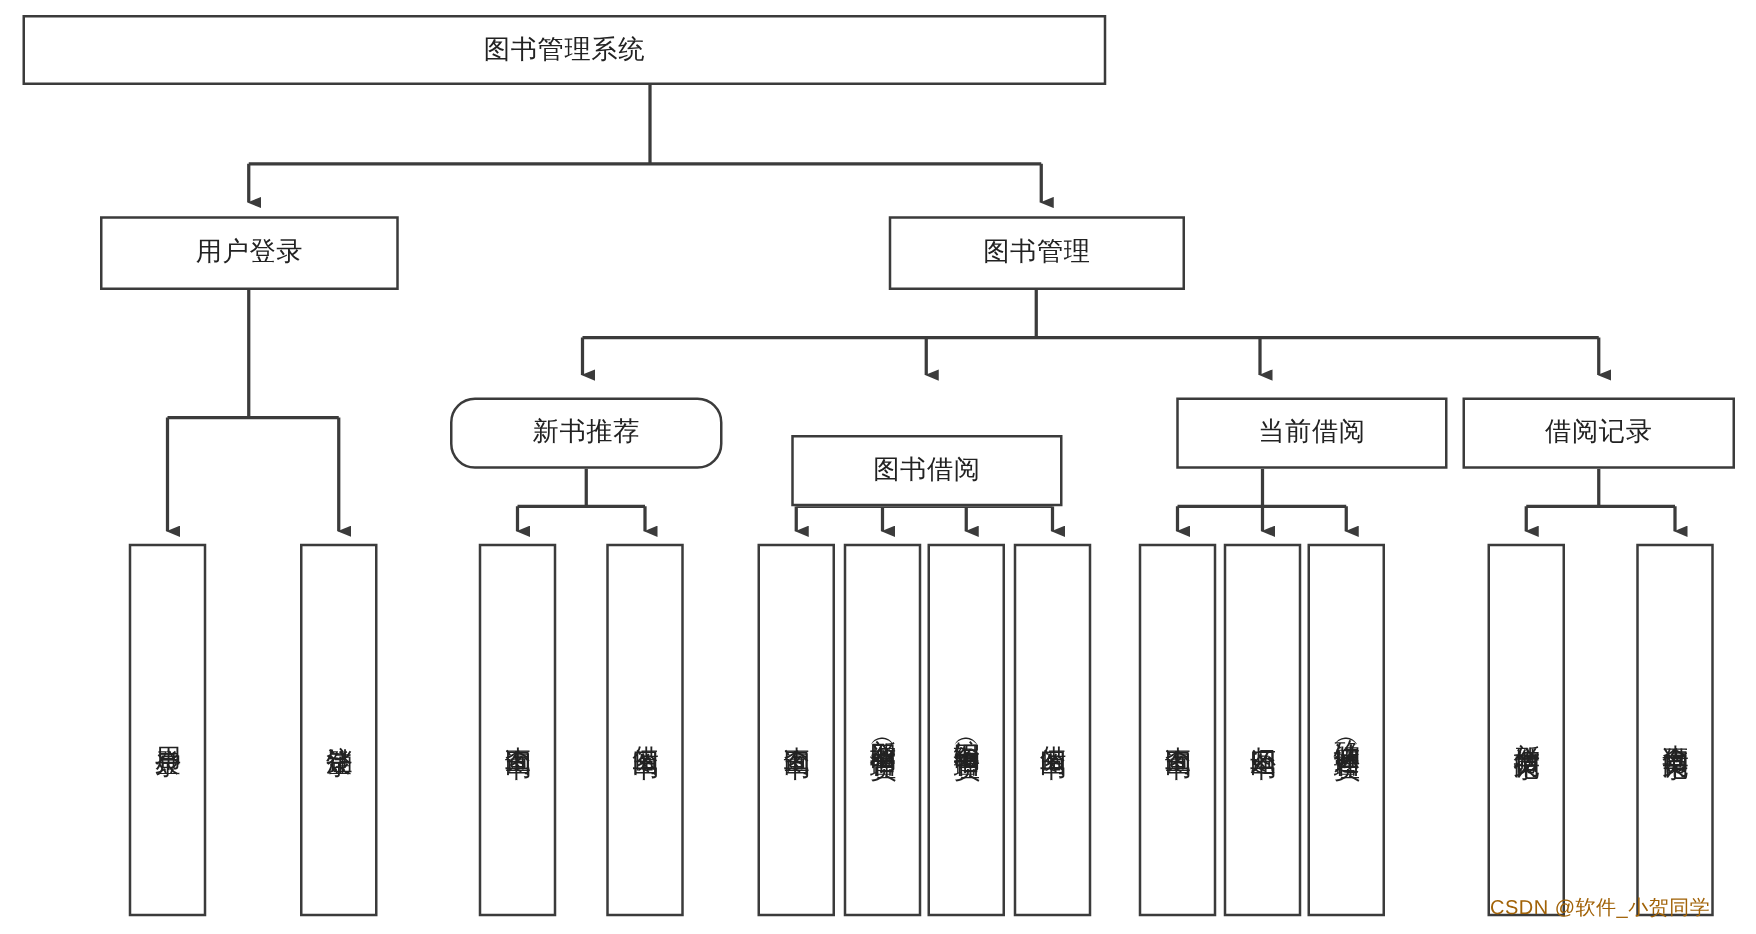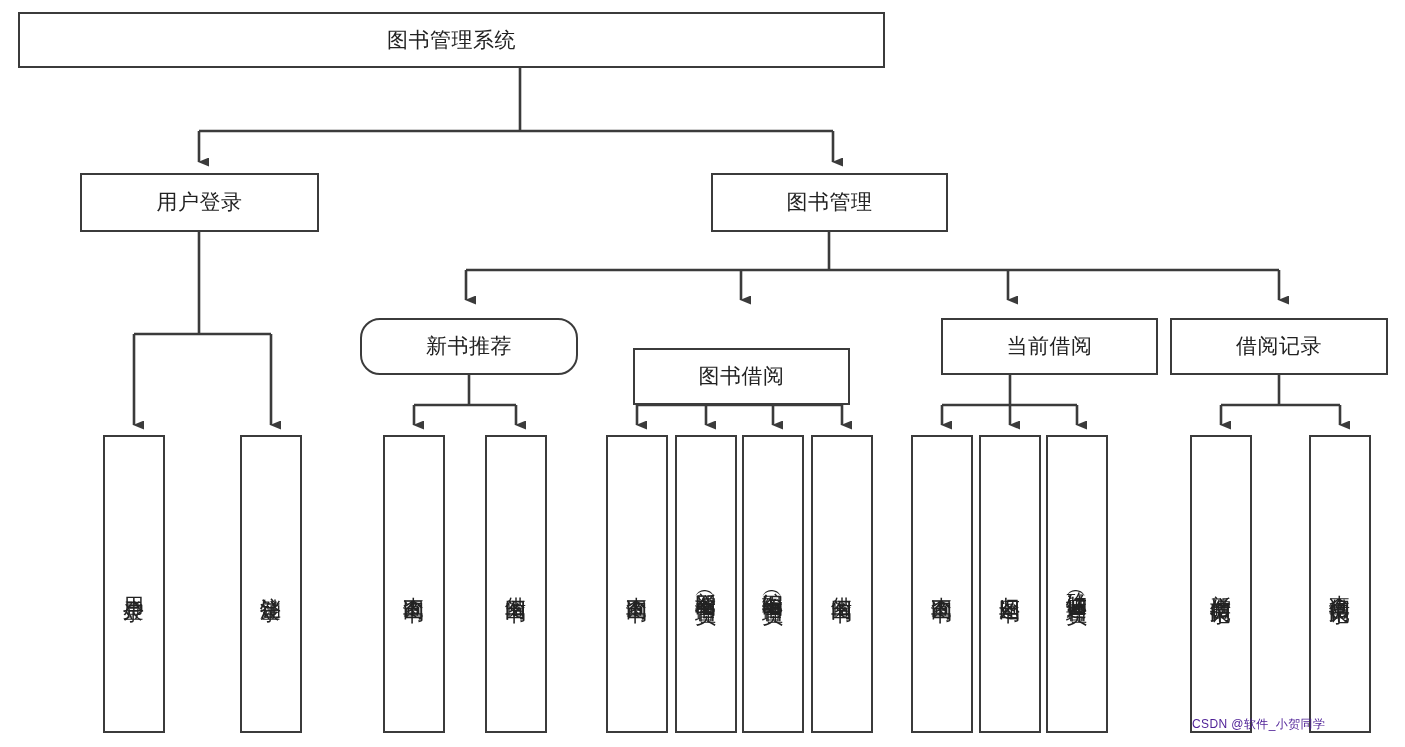--- a/index.html
+++ b/index.html
@@ -52,22 +52,22 @@
     writing-mode: vertical-rl;
     text-orientation: upright;
     white-space: normal;
     text-align: center;
     letter-spacing: 2px;
     line-height: 1.0;
     max-height: 276px;
   }
   .watermark {
     position: absolute;
-    font-size: 12px;
-    color: #4c1d95;
+    font-size: 16px;
+    color: #a16207;
     white-space: nowrap;
     letter-spacing: 0.4px;
     user-select: none;
   }
 </style>
 </head>
 <body>
 
 <div id="diagram-root">
 

